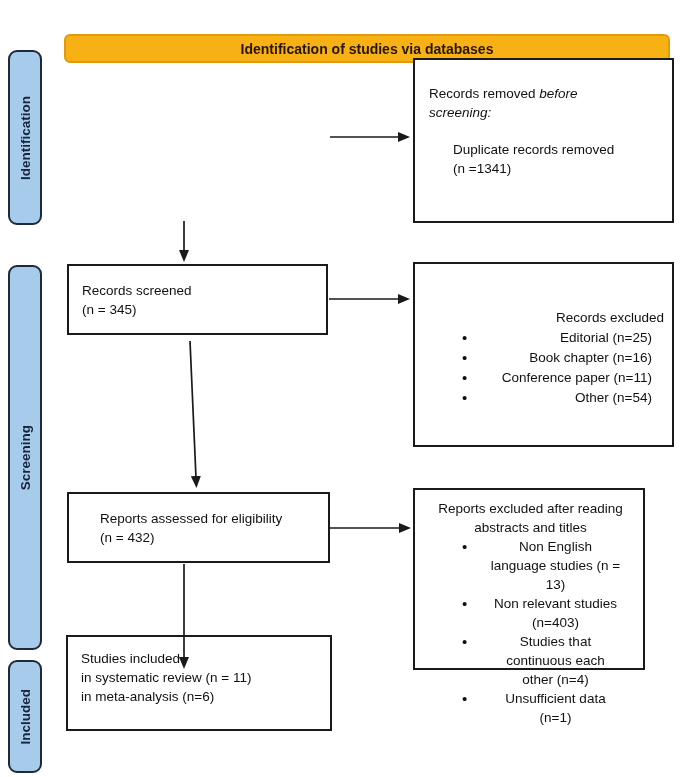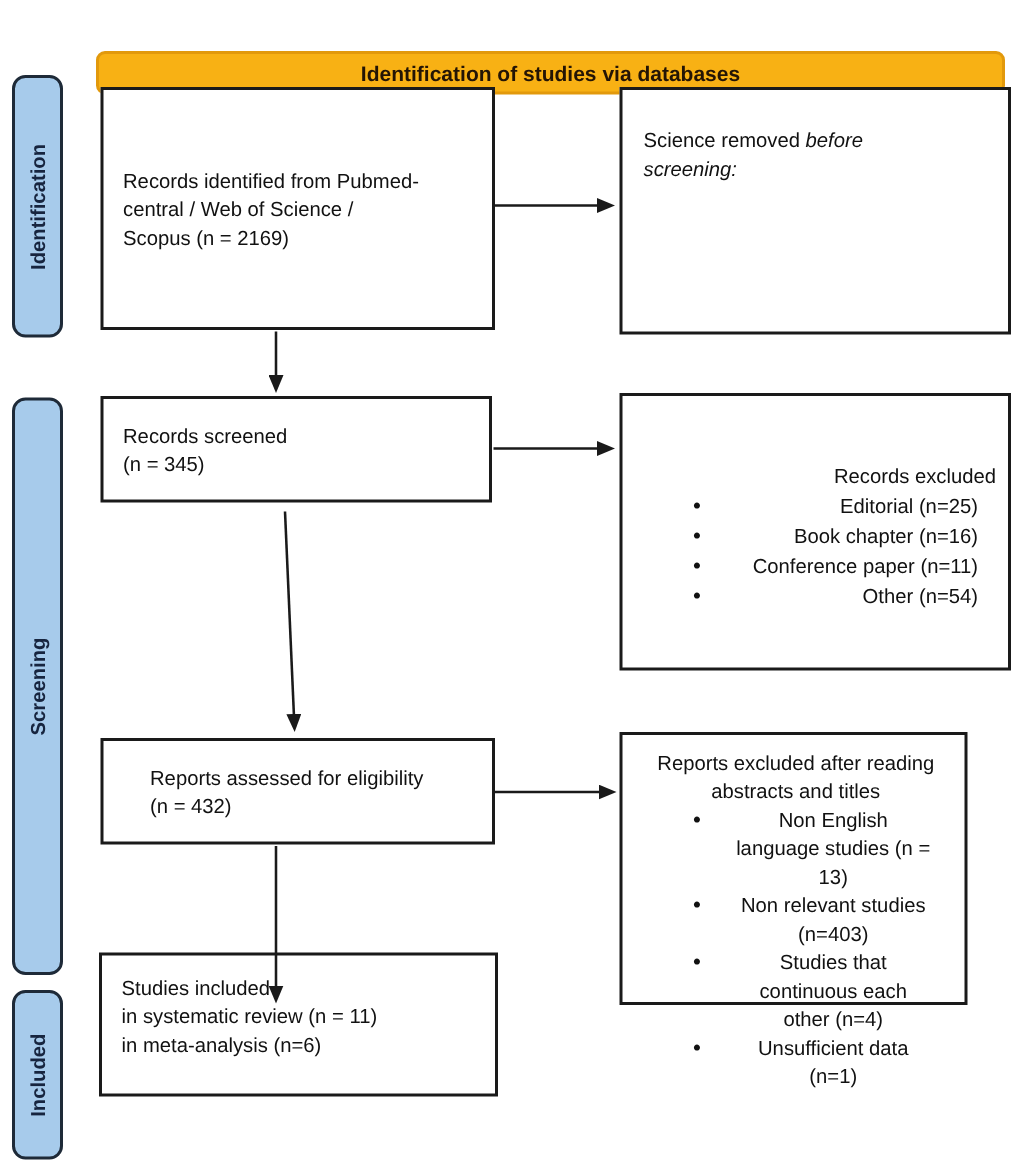--- a/index.html
+++ b/index.html
@@ -74,28 +74,25 @@
   <div class="stage stage-identification">
     <span>Identification</span>
   </div>
   <div class="stage stage-screening">
     <span>Screening</span>
   </div>
   <div class="stage stage-included">
     <span>Included</span>
   </div>
 
-  <div class="box box-records-identified vcenter">
-    <div class="prewrap">Records identified from Pubmed-
-central / Web of Science /
-Scopus  (n = 2169)</div>
-  </div>
 
   <div class="box box-records-removed">
-    <p class="lead"><span>Science removed </span><em>before screening:</em></p>
+    <p class="lead"><span>Records removed </span><em>before screening:</em></p>
+    <div class="detail prewrap">Duplicate records removed
+(n =1341)</div>
   </div>
 
   <div class="box box-records-screened vcenter">
     <div class="prewrap">Records screened
 (n = 345)</div>
   </div>
 
   <div class="box box-records-excluded">
     <p class="list-title">Records excluded</p>
     <ul class="bullets">

